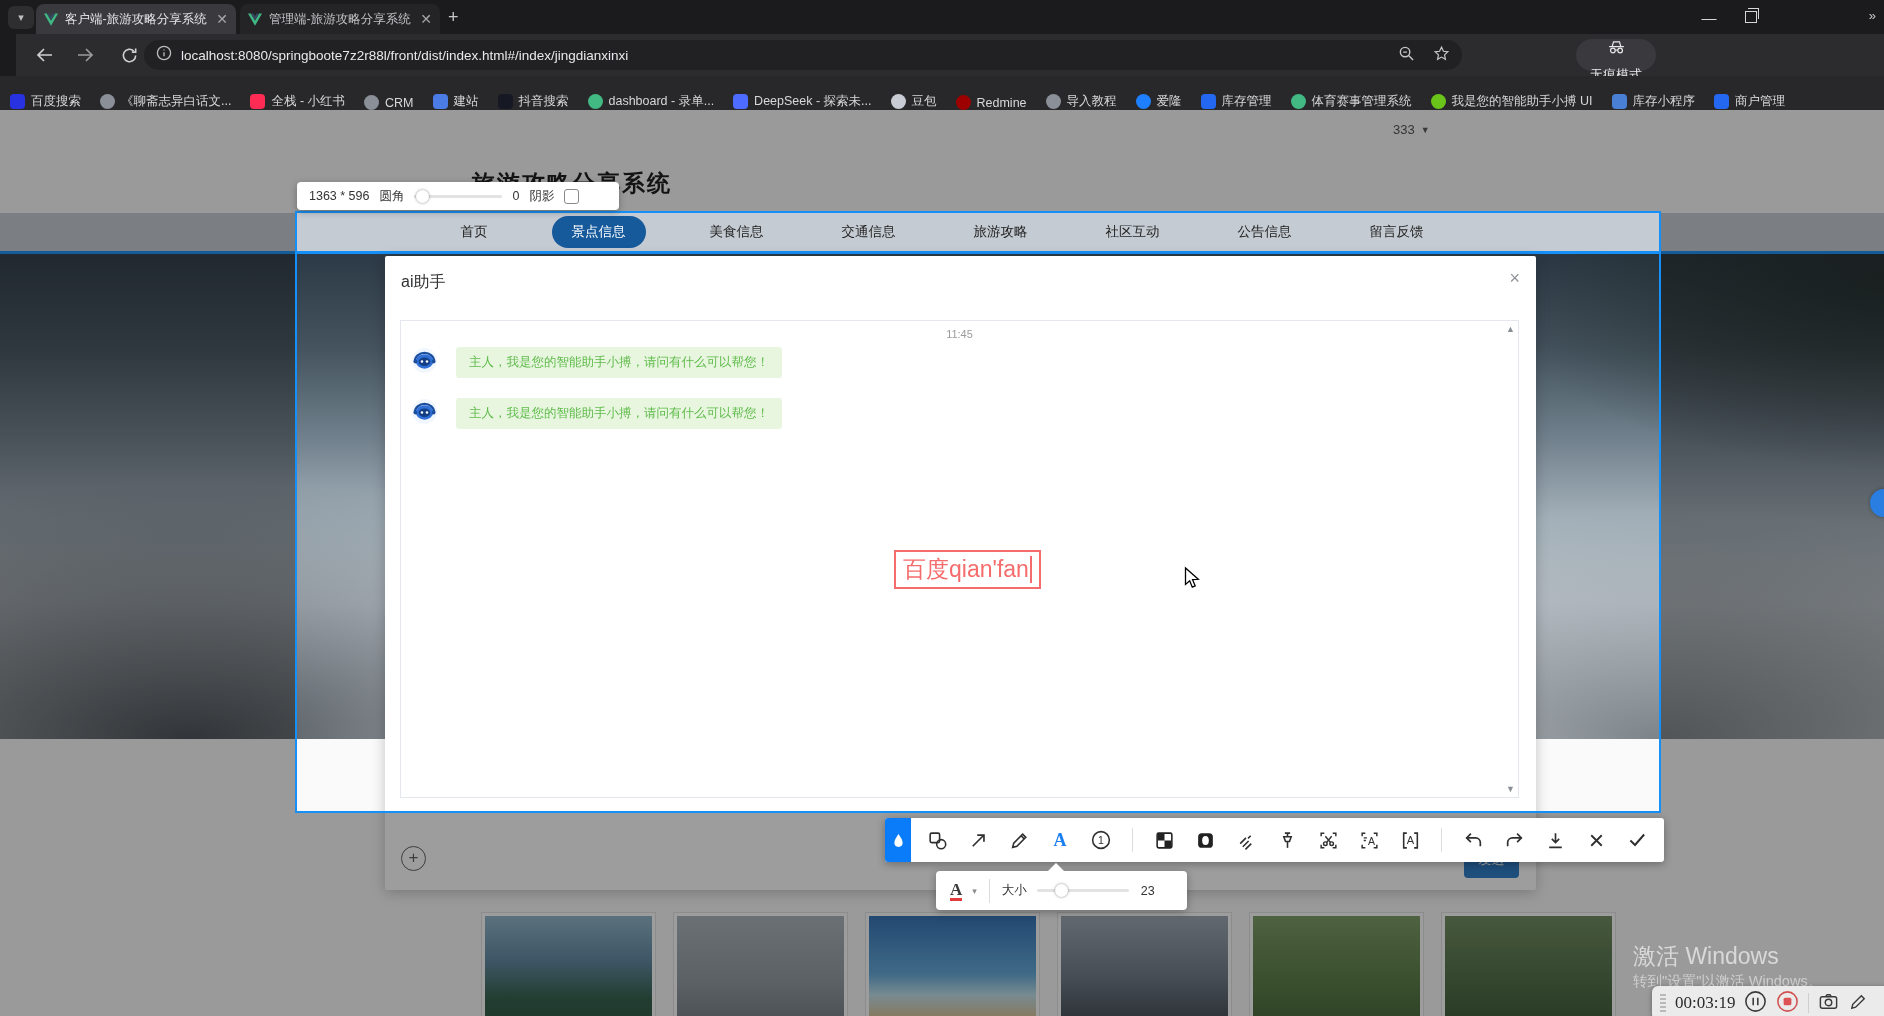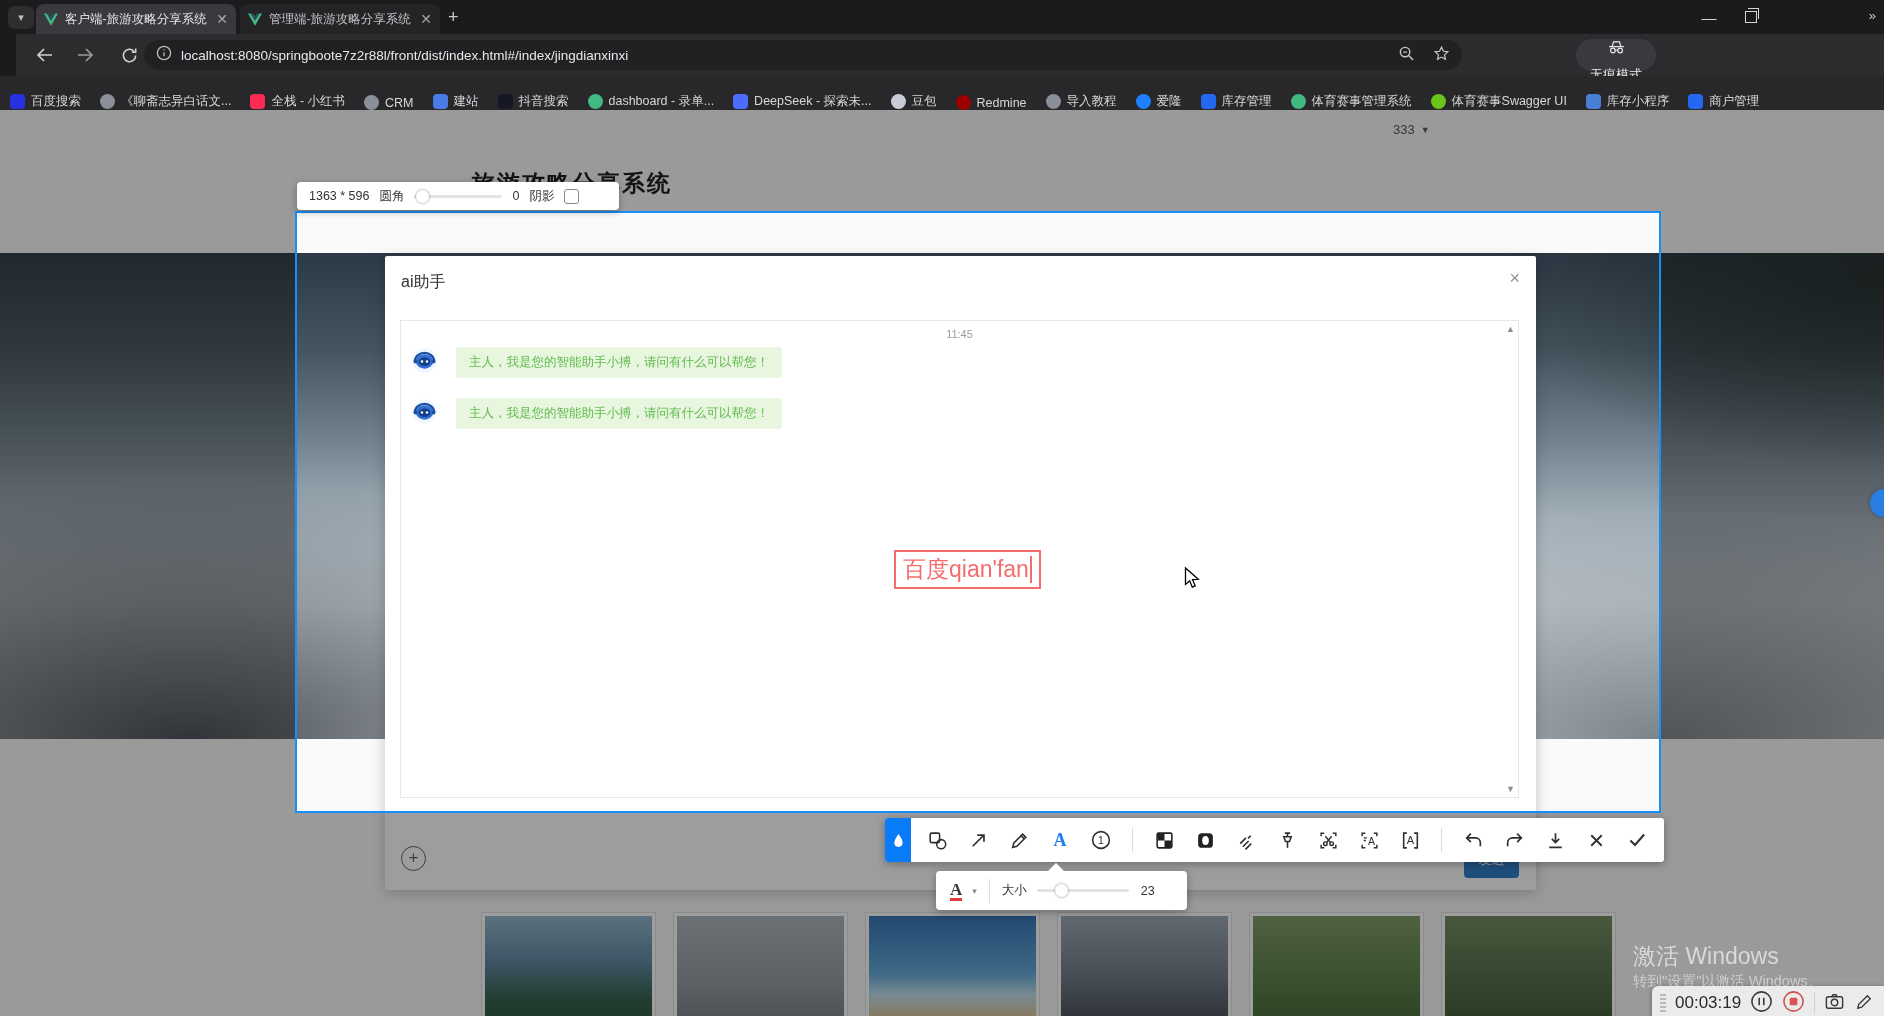--- a/index.html
+++ b/index.html
@@ -130,21 +130,21 @@
   .subcar{font-size:9px;color:#8a8a8a;}
   .sublabel{font-size:12.5px;color:#333;}
   .subval{font-size:12.5px;color:#333;margin-left:2px;}
 
   
   .wm1{position:absolute;left:1633px;top:941px;font-size:23px;color:#d9d9d9;font-weight:300;text-align:right;}
   .wm2{position:absolute;left:1633px;top:972px;font-size:14.5px;color:#cfcfcf;}
   .recbar{position:absolute;left:1652px;top:986px;width:240px;height:34px;background:#ebebeb;border-radius:6px;
       box-shadow:0 1px 5px rgba(0,0,0,.35);display:flex;align-items:center;padding:0 8px;box-sizing:border-box;gap:9px;}
   .recdots{width:6px;height:18px;background:repeating-linear-gradient(0deg,#b9b9b9 0 2px,transparent 2px 4px);}
-  .rectime{font-size:17px;color:#2b2b2b;font-family:Liberation Sans, sans-serif;}
+  .rectime{font-size:17px;color:#2b2b2b;font-family:Liberation Serif, serif;}
   .recdiv{width:1px;height:20px;background:#cfcfcf;}
   .bluedot{position:absolute;left:1870px;top:489px;width:28px;height:28px;border-radius:50%;background:#2a7de1;box-shadow:0 0 4px rgba(0,0,0,.3);}
   .cursor{position:absolute;left:1180px;top:566px;}
 </style>
 </head>
 <body>
 
 <div class="tabbar">
   <div class="tab-search">
       <span>▾</span>
@@ -303,21 +303,21 @@
       <em>库存管理</em>
     </span>
 
     <span class="bm">
       <i class="bmi round" style="background: rgb(66, 184, 131);"></i>
       <em>体育赛事管理系统</em>
     </span>
 
     <span class="bm">
       <i class="bmi round" style="background: rgb(106, 196, 26);"></i>
-      <em>体育赛事Swagger UI</em>
+      <em>我是您的智能助手小搏 UI</em>
     </span>
 
     <span class="bm">
       <i class="bmi sq" style="background: rgb(74, 127, 214);"></i>
       <em>库存小程序</em>
     </span>
 
     <span class="bm">
       <i class="bmi sq" style="background: rgb(36, 104, 242);"></i>
       <em>商户管理</em>
@@ -325,20 +325,38 @@
   </div>
 <div class="bm-more">»</div>
 
 <div class="page">
   <div class="page-title">旅游攻略分享系统</div>
   <div class="userbadge">
     <span>333</span>
     <span class="car">▼</span>
   </div>
   <div class="photo"></div>
+  <div class="navrow">
+
+      <span class="nav-item">首页</span>
+
+      <span class="nav-item active">景点信息</span>
+
+      <span class="nav-item">美食信息</span>
+
+      <span class="nav-item">交通信息</span>
+
+      <span class="nav-item">旅游攻略</span>
+
+      <span class="nav-item">社区互动</span>
+
+      <span class="nav-item">公告信息</span>
+
+      <span class="nav-item">留言反馈</span>
+    </div>
   <div class="gallery">
 
       <div class="card">
         <div class="cimg g1"></div>
       </div>
 
       <div class="card">
         <div class="cimg g2"></div>
       </div>
 

